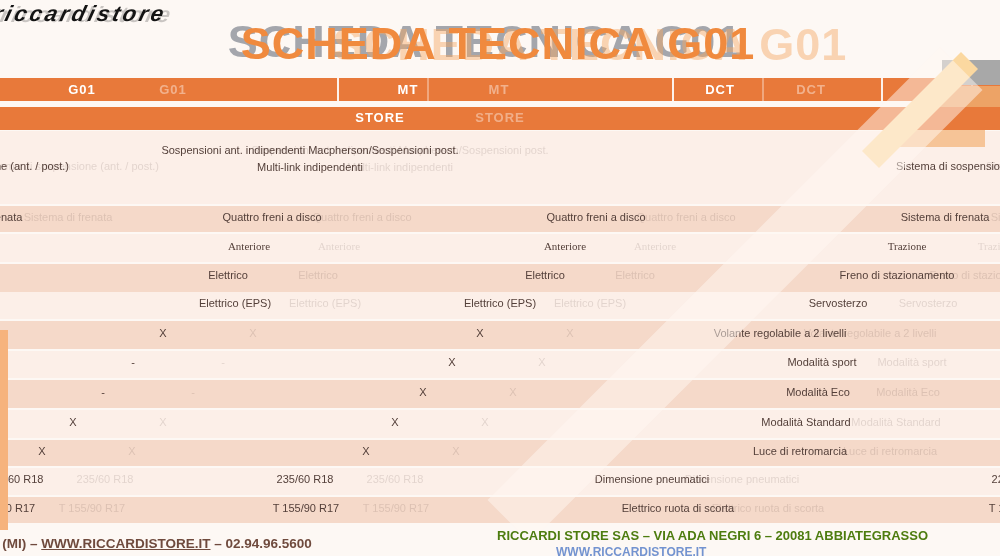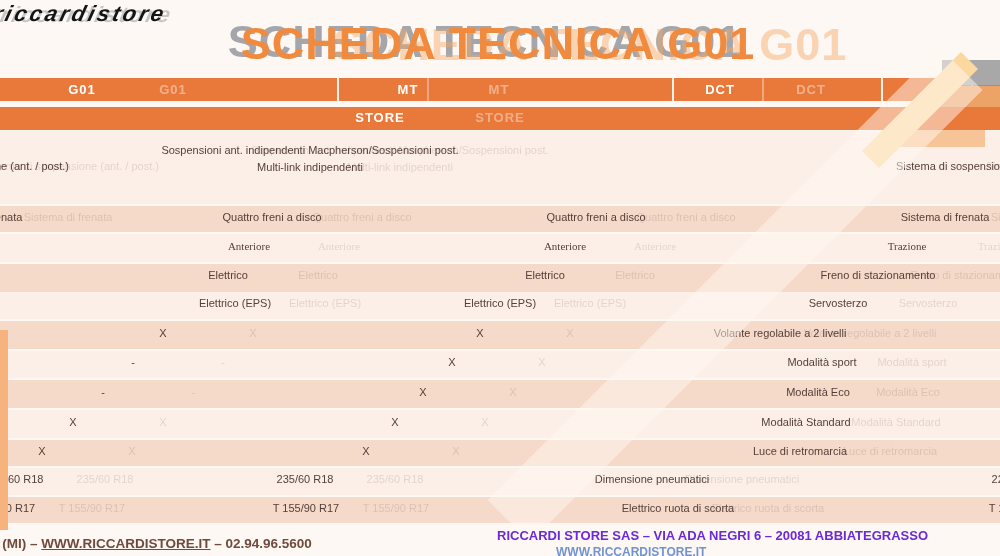--- a/index.html
+++ b/index.html
@@ -41,21 +41,21 @@
   .yellow-stripe{position:absolute;left:908px;top:40px;width:24px;height:140px;
         background:#fbd8a0;transform:rotate(45deg);}
   .diag-band{position:absolute;left:705px;top:-25px;width:60px;height:640px;
         background:rgba(255,248,242,0.5);transform:rotate(45deg);}
   .left-strip{position:absolute;left:0;top:330px;width:8px;height:200px;background:#f6b37d;}
 
   
   .footer-left{position:absolute;left:-12px;top:536px;font-size:13.5px;font-weight:bold;
         color:#6f4a3d;white-space:nowrap;}
   .footer-right{position:absolute;left:497px;top:528px;font-size:13px;font-weight:bold;
-        color:#6d28d9;white-space:nowrap;}
+        color:#4d7c0f;white-space:nowrap;}
   .footer-ghost{position:absolute;left:556px;top:545px;font-size:12px;font-weight:bold;
         color:rgba(68,114,196,0.75);text-decoration:underline;white-space:nowrap;}
   .u{text-decoration:underline;}
 </style>
 </head>
 <body>
 
 <div class="stage">
 
   <div class="logo">riccardistore</div>
@@ -89,21 +89,21 @@
 
   <div class="row lite" style="top:234px;height:28px;font-family:Liberation Serif, serif;">
     <span class="cell" style="left:249px;top:6px;">Anteriore</span>
     <span class="cell" style="left:565px;top:6px;">Anteriore</span>
     <span class="cell" style="left:907px;top:6px;">Trazione</span>
   </div>
 
   <div class="row pink" style="top:264px;height:40px;">
     <span class="cell" style="left:228px;top:5px;">Elettrico</span>
     <span class="cell" style="left:545px;top:5px;">Elettrico</span>
-    <span class="cell" style="left:878px;top:5px;">Freno di stazionamento</span>
+    <span class="cell" style="left:897px;top:5px;">Freno di stazionamento</span>
   </div>
 
   <div class="row lite" style="top:292px;height:27px;">
     <span class="cell" style="left:235px;top:5px;">Elettrico (EPS)</span>
     <span class="cell" style="left:500px;top:5px;">Elettrico (EPS)</span>
     <span class="cell" style="left:838px;top:5px;">Servosterzo</span>
   </div>
 
   <div class="row pink" style="top:321px;height:28px;">
     <span class="cell" style="left:163px;top:6px;">X</span>

